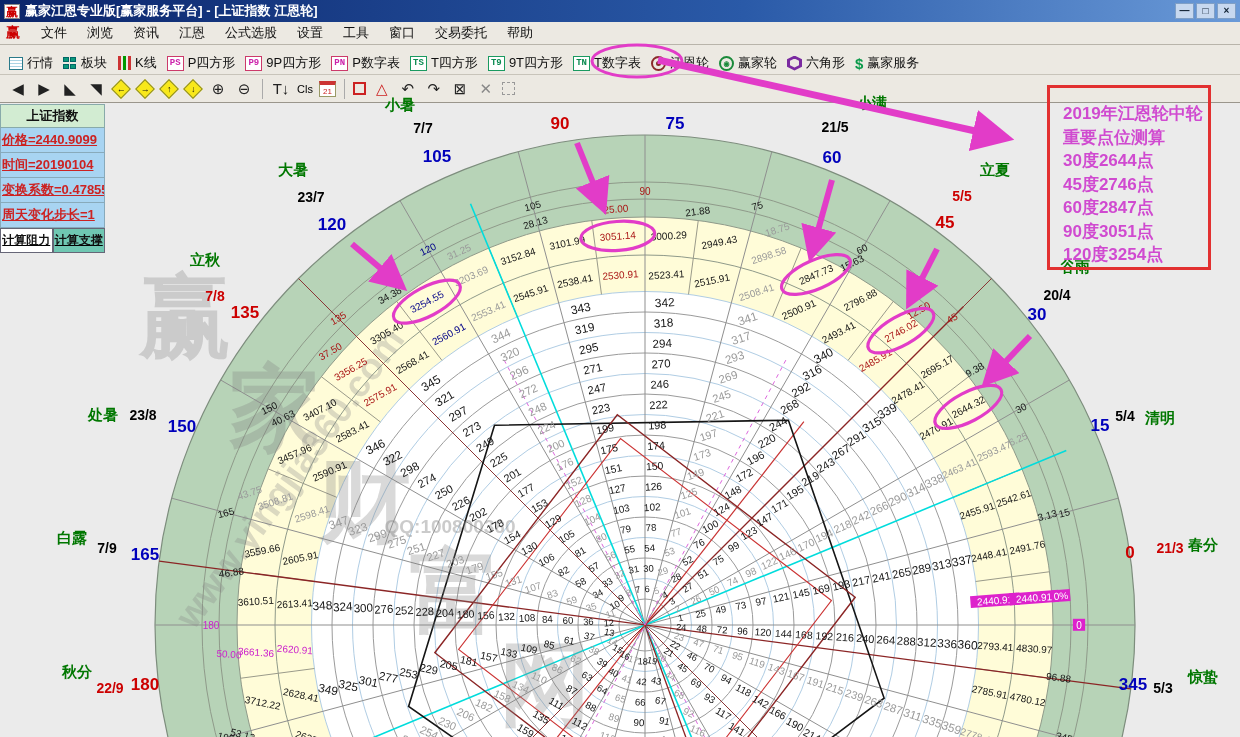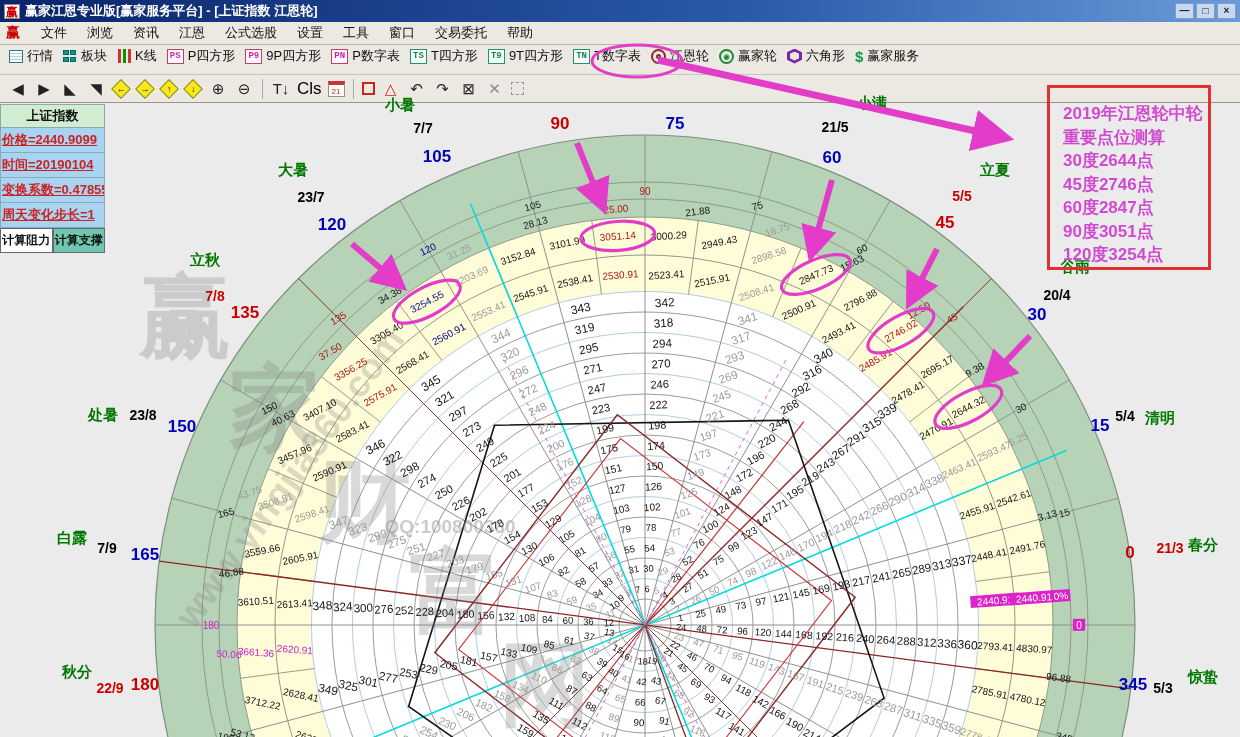--- a/index.html
+++ b/index.html
@@ -14,21 +14,21 @@
   .win-logo { width:16px; height:15px; background:#fff; color:#c00; font-weight:bold;
     font-size:12px; line-height:15px; text-align:center; margin-right:5px; border:1px solid #888;}
   .win-btns { margin-left:auto; display:flex; gap:2px;}
   .win-btn { width:19px; height:16px; background:#c7d8ef; border:1px solid #7f9fc6; color:#123;
     font-size:10px; line-height:14px; text-align:center; font-weight:bold;}
   .menubar { position:absolute; left:0; top:22px; width:1240px; height:23px; background:#ece9e2;
     border-bottom:1px solid #b8b4aa; display:flex; align-items:center; gap:2px; z-index:20; }
   .menu-logo { color:#c00; font-weight:bold; font-size:14px; margin:0 10px 0 6px;}
   .menu-item { font-size:13px; color:#111; padding:2px 9px; cursor:default;}
   .toolbar1 { position:absolute; left:0; top:45px; width:1240px; height:30px; background:#ece9e2;
-    border-bottom:1px solid #c8c4ba; display:flex; align-items:flex-start; padding-left:4px; z-index:20;}
+    border-bottom:1px solid #c8c4ba; display:flex; align-items:flex-end; padding-left:4px; z-index:20;}
   .tb1-item { display:flex; align-items:center; gap:4px; padding:2px 5px; font-size:13px; color:#111;}
   .letterbox { display:inline-block; min-width:17px; height:15px; border:1px solid #cc3a6a;
     color:#cc22aa; font-size:9px; font-weight:bold; line-height:13px; text-align:center; background:#fff;font-family:Liberation Mono, monospace;}
   .letterbox.green { border-color:#1a9a60; color:#0a8a50;}
   .icon-grid { width:14px; height:13px; border:1px solid #2a7a8a;
     background:repeating-linear-gradient(0deg,#fff,#fff 2px,#5aa9c9 3px),#fff;}
   .icon-blocks { width:14px; height:13px; display:grid; grid-template-columns:6px 6px; gap:1px;}
   .icon-blocks span { width:6px; height:5px; background:#0a9a7a; border:1px solid #066;}
   .icon-kline { width:14px; height:14px;
     background:linear-gradient(90deg,transparent 1px,#c33 1px,#c33 4px,transparent 4px,transparent 6px,#090 6px,#090 9px,transparent 9px,transparent 11px,#c33 11px,#c33 14px);}
@@ -53,21 +53,21 @@
     color:#c22; text-align:center; line-height:13px; border-top:4px solid #c33;}
   .redsq { width:13px; height:13px; border:2px solid #c22;}
   .pinbox { width:13px; height:13px; border:1px dashed #999;}
 
   
   .sidepanel { position:absolute; left:0; top:104px; width:105px; z-index:40; font-weight:bold;}
   .sp-header { background:#d2ecd2; border:1px solid #8aa; color:#111; font-size:13px;
     text-align:center; padding:2px 0;}
   .sp-row { background:#a8d4f2; border:1px solid #8ab; border-top:none; color:#cc2222;
     font-size:13px; padding:3px 1px; white-space:nowrap; overflow:hidden;text-decoration:underline;}
-  .sp-btns { display:flex;}
+  .sp-btns { display:flex;text-decoration:underline;}
   .sp-btn { flex:1; font-size:12px; text-align:center; padding:3px 0; border:1px solid #667;
     background:#fff; color:#111; cursor:default;}
   .sp-btn.alt { background:#6fc7b2;}
 
   
   .annbox { position:absolute; left:1047px; top:85px; width:164px; height:185px;
     border:3px solid #e23030; z-index:35; padding:14px 0 0 13px;}
   .annbox div { color:#d04ad0; font-size:17px; font-weight:bold; line-height:23.5px; white-space:nowrap;}
 
   svg#wheel { position:absolute; left:0; top:0; z-index:30; pointer-events:none;}
@@ -178,21 +178,21 @@
       <span class="diamond">
         <span>↑</span>
       </span>
       <span class="diamond">
         <span>↓</span>
       </span>
       <span class="tb2-g">⊕</span>
       <span class="tb2-g">⊖</span>
       <span class="tb2-sep"></span>
       <span class="tb2-g">T↓</span>
-      <span style="font-size: 17px;">Cls</span>
+      <span style="font-size: 11px;">Cls</span>
       <span class="cal">21</span>
       <span class="tb2-sep"></span>
       <span class="redsq"></span>
       <span class="tb2-g" style="color: rgb(204, 34, 34);">△</span>
       <span class="tb2-g">↶</span>
       <span class="tb2-g">↷</span>
       <span class="tb2-g">⊠</span>
       <span class="tb2-g" style="color: rgb(136, 136, 136);">✕</span>
       <span class="pinbox"></span>
     </div>

